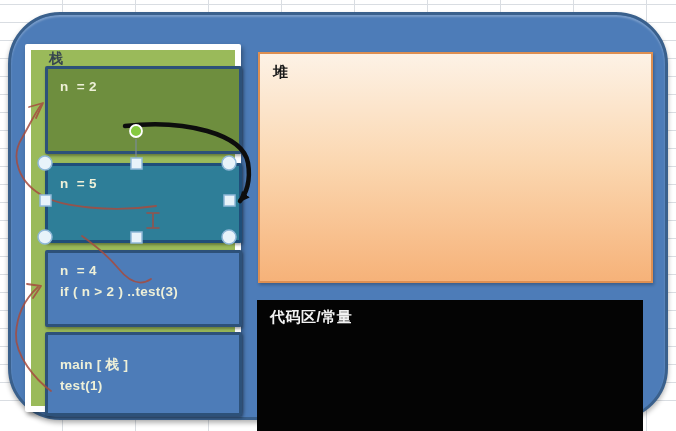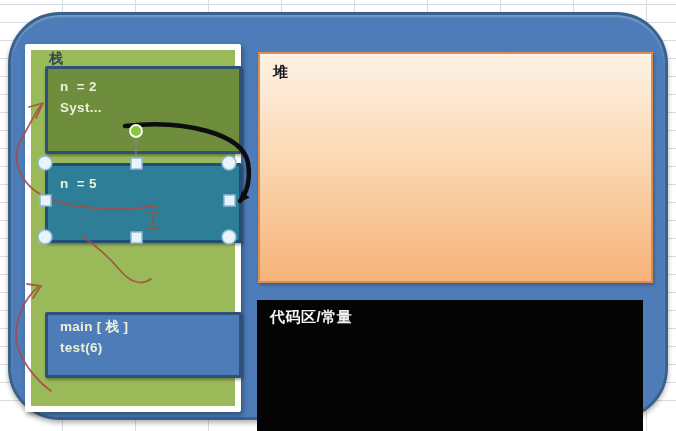--- a/index.html
+++ b/index.html
@@ -34,21 +34,21 @@
     position:absolute;left:45px;width:179px;
     border:3px solid #2d5179;border-radius:2px;
     box-shadow:1px 2px 3px rgba(0,0,0,.35);
     color:#eef0d8;font-size:13.5px;font-weight:600;letter-spacing:.3px;
     padding:7px 0 0 12px;box-sizing:content-box;
   }
   .frame .frame-line{display:block;line-height:21px;white-space:pre;}
   .f1{top:66px;height:75px;background:#6e8e3e;}
   .f2{top:163px;height:67px;background:#2e7e98;border-color:#1f4e79;}
   .f3{top:250px;height:64px;background:#4d7cb8;}
-  .f4{top:312px;height:59px;background:#4d7cb8;padding-top:1px;}
+  .f4{top:332px;height:59px;background:#4d7cb8;padding-top:19px;}
   .heap-box{
     position:absolute;left:258px;top:52px;width:395px;height:231px;
     background:linear-gradient(180deg,#fdf2e6 0%,#fbd7b0 48%,#f6b279 100%);
     border:2px solid #dd8f52;box-shadow:1px 2px 3px rgba(0,0,0,.25);
     box-sizing:border-box;
   }
   .heap-label{
     position:absolute;left:13px;top:9px;color:#1a1a1a;
     font-size:15px;font-weight:600;
   }
@@ -68,31 +68,34 @@
 <div class="stage">
 
   <div class="big-rect"></div>
 
   <div class="white-panel"></div>
   <div class="olive-panel"></div>
   <div class="stack-label">栈</div>
 
   <div class="frame f1">
     <span class="frame-line">n  = 2</span>
-    <span class="frame-line">Syst...</span>
   </div>
 
   <div class="frame f2">
     <span class="frame-line">n  = 5</span>
   </div>
 
+  <div class="frame f3">
+    <span class="frame-line">n  = 4</span>
+    <span class="frame-line">if ( n &gt; 2 ) ..test(3)</span>
+  </div>
 
   <div class="frame f4">
     <span class="frame-line">main [ 栈 ]</span>
-    <span class="frame-line">test(6)</span>
+    <span class="frame-line">test(1)</span>
   </div>
 
   <div class="heap-box">
     <span class="heap-label">堆</span>
   </div>
 
   <div class="code-box">
     <span class="code-label">代码区/常量</span>
   </div>
 

